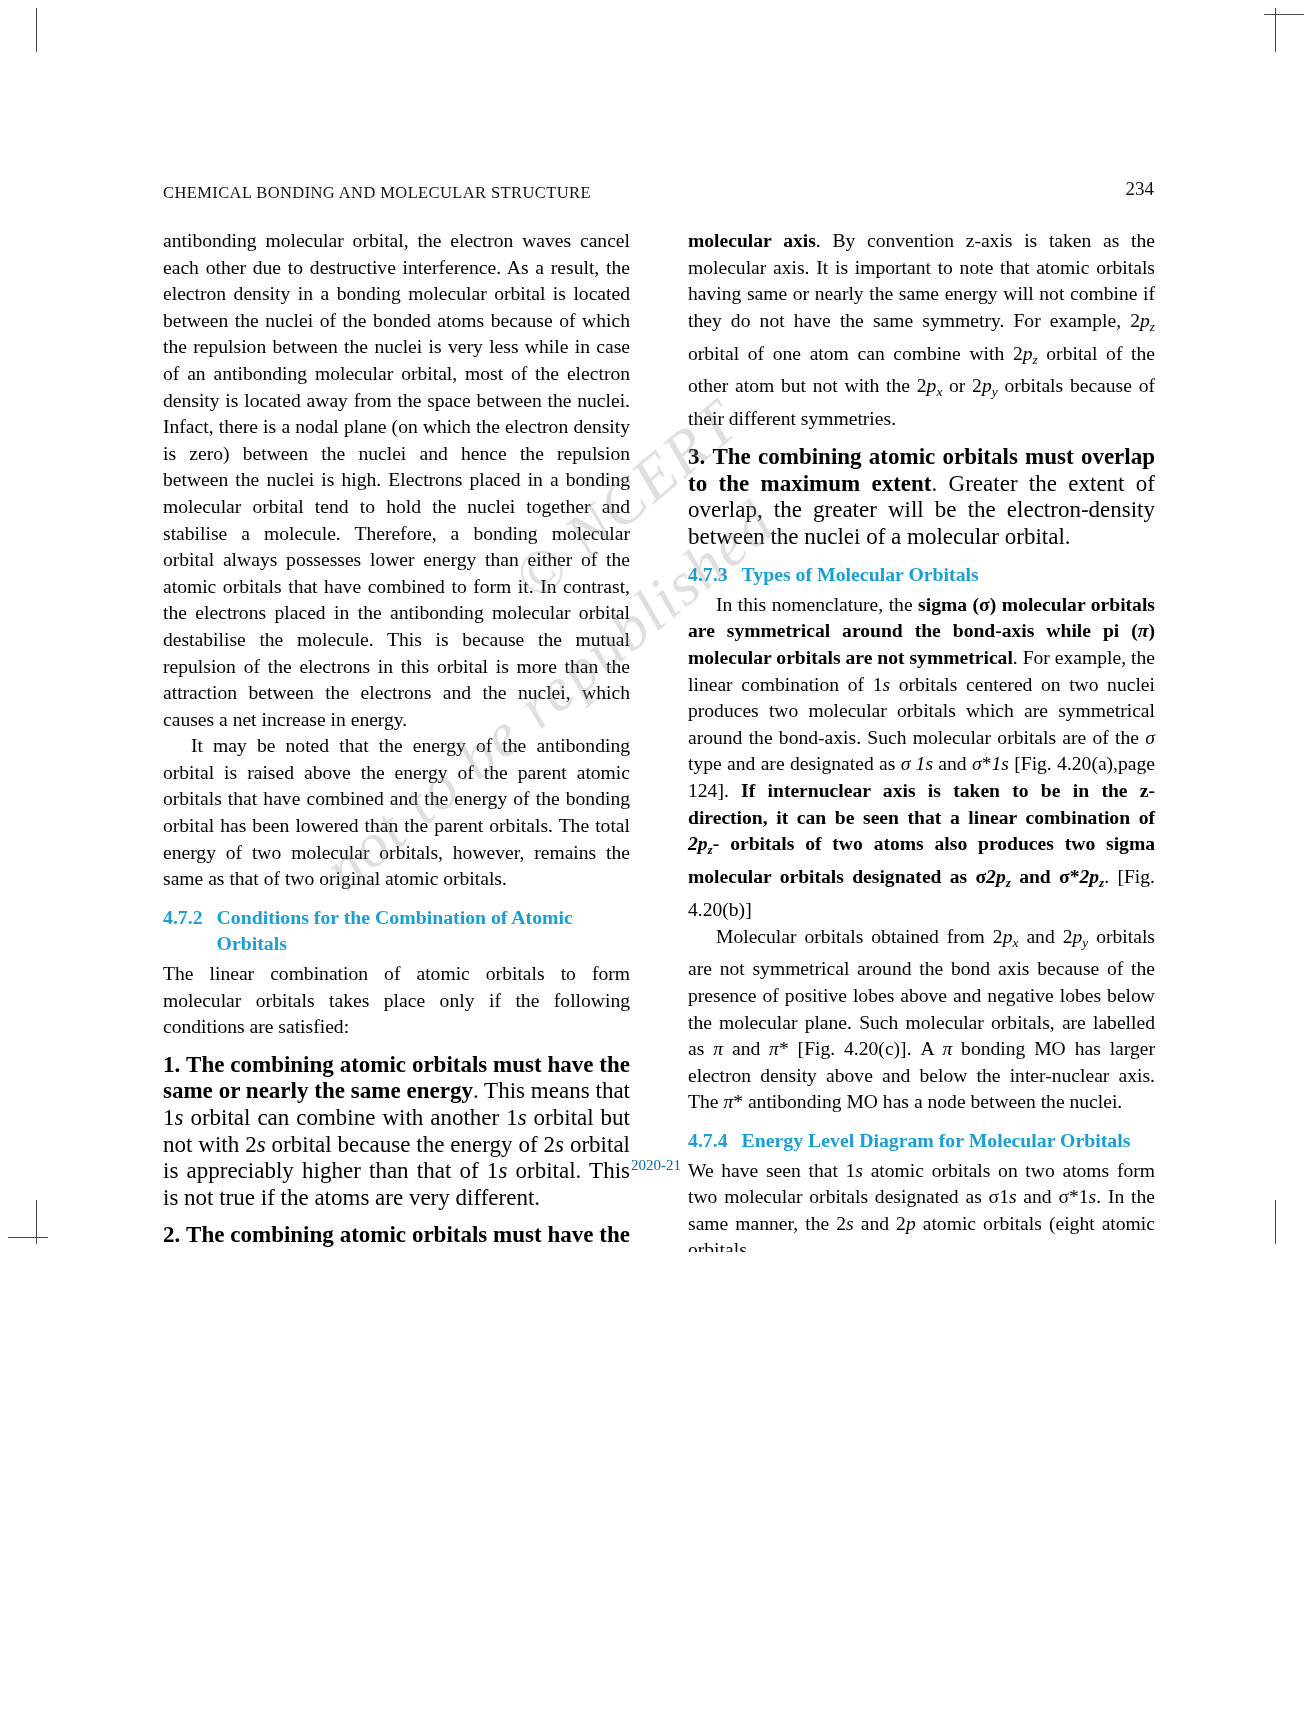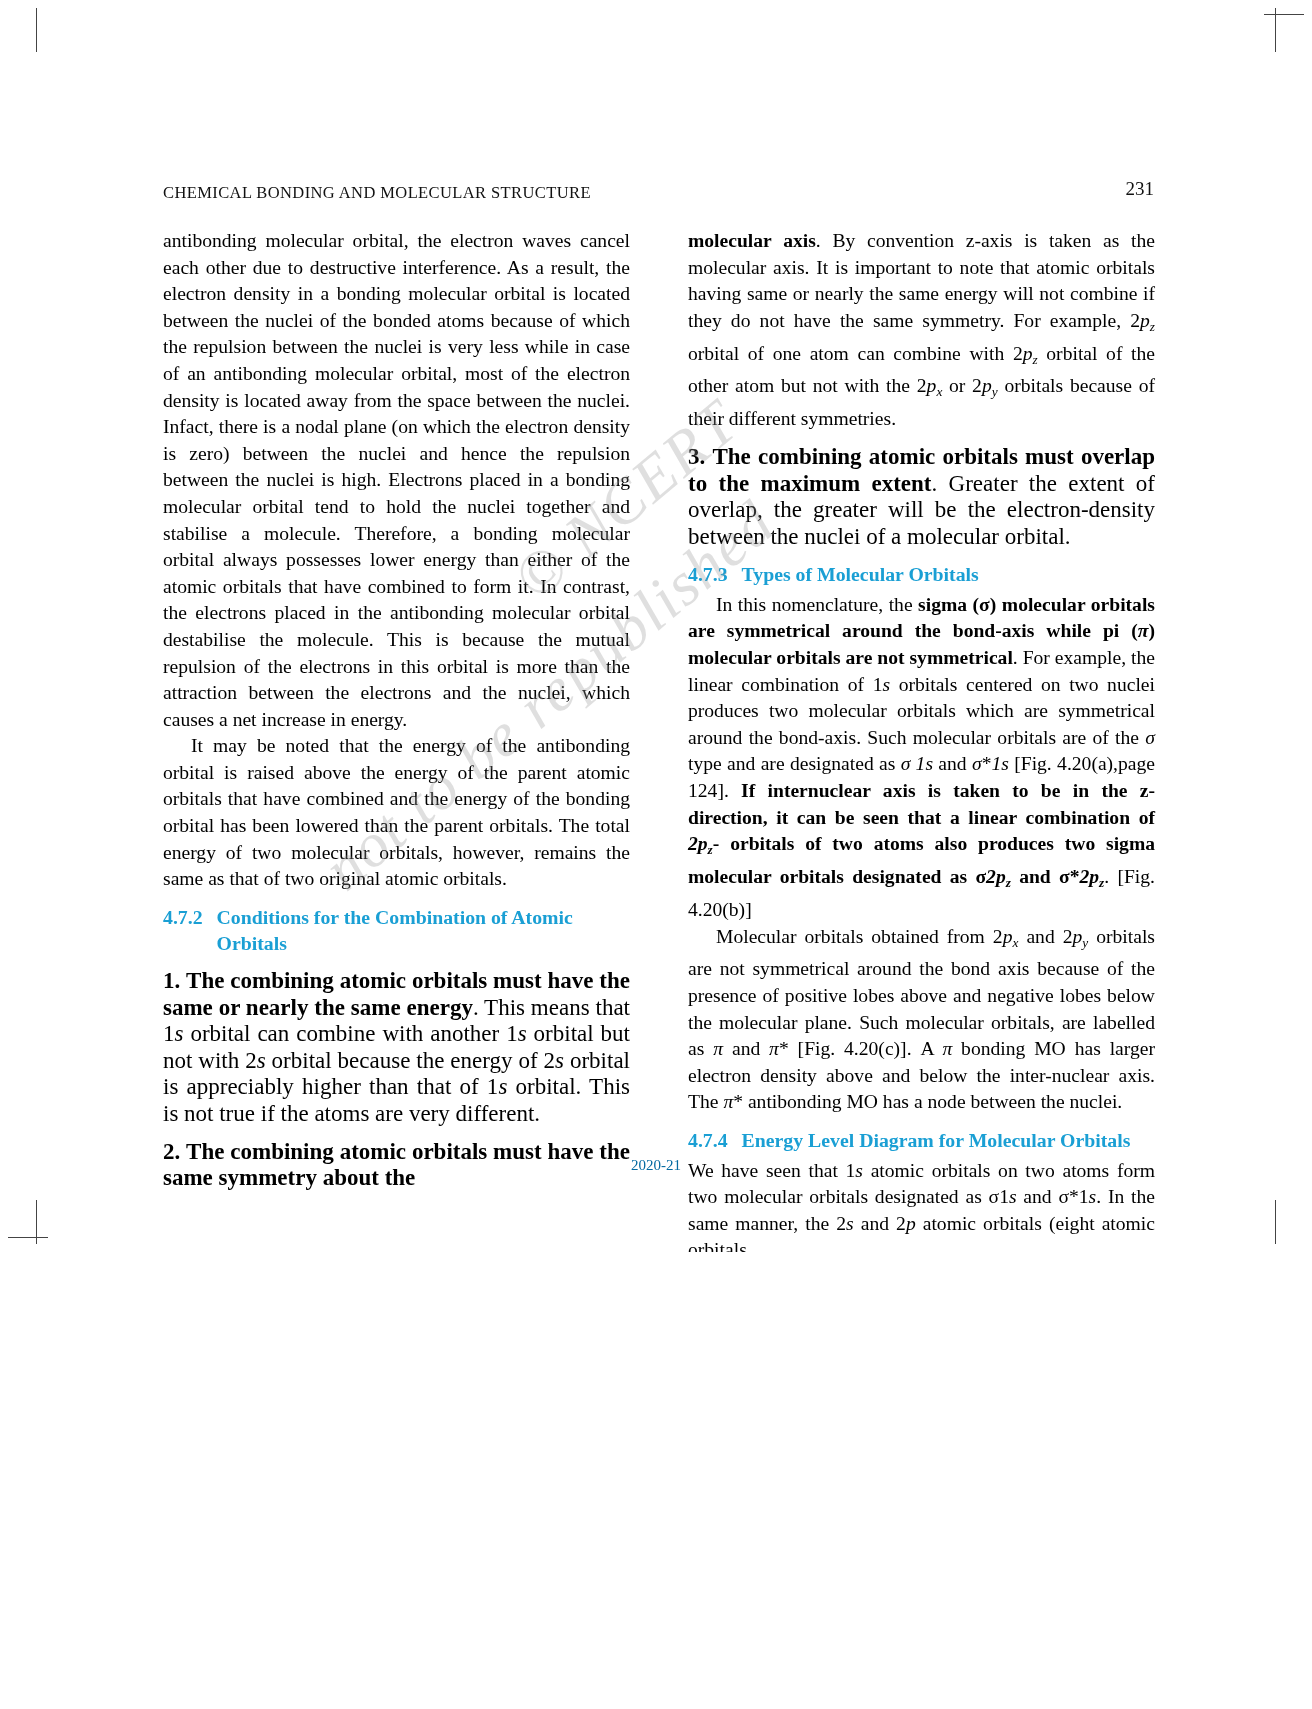--- a/index.html
+++ b/index.html
@@ -148,40 +148,41 @@
 <div class="page">
 
   <div class="cropmark cm-tl-v"></div>
   <div class="cropmark cm-tr-v"></div>
   <div class="cropmark cm-tr-h"></div>
   <div class="cropmark cm-bl-v"></div>
   <div class="cropmark cm-bl-h"></div>
   <div class="cropmark cm-br-v"></div>
 
   <div class="runhead">CHEMICAL BONDING AND MOLECULAR STRUCTURE</div>
-  <div class="pagenum">231</div>
+  <div class="pagenum">234</div>
 
   <div class="watermark">
     <div class="wm-text wm1">© NCERT</div>
     <div class="wm-text wm2">not to be republished</div>
   </div>
 
   <div class="columns">
 
     <div class="col">
 
       <p>antibonding molecular orbital, the electron waves cancel each other due to destructive interference. As a result, the electron density in a bonding molecular orbital is located between the nuclei of the bonded atoms because of which the repulsion between the nuclei is very less while in case of an antibonding molecular orbital, most of the electron density is located away from the space between the nuclei. Infact, there is a nodal plane (on which the electron density is zero) between the nuclei and hence the repulsion between the nuclei is high. Electrons placed in a bonding molecular orbital tend to hold the nuclei together and stabilise a molecule. Therefore, a bonding molecular orbital always possesses lower energy than either of the atomic orbitals that have combined to form it. In contrast, the electrons placed in the antibonding molecular orbital destabilise the molecule. This is because the mutual repulsion of the electrons in this orbital is more than the attraction between the electrons and the nuclei, which causes a net increase in energy.</p>
 
       <p class="indent">It may be noted that the energy of the antibonding orbital is raised above the energy of the parent atomic orbitals that have combined and the energy of the bonding orbital has been lowered than the parent orbitals. The total energy of two molecular orbitals, however, remains the same as that of two original atomic orbitals.</p>
 
       <div class="heading">
         <span class="num">4.7.2</span>
         <span class="txt">Conditions for the Combination of Atomic Orbitals</span>
       </div>
 
+      <p>The linear combination of atomic orbitals to form molecular orbitals takes place only if the following conditions are satisfied:</p>
 
       <div class="numitem">
         <span class="lead">1.</span>
         <span class="lead">The combining atomic orbitals must have the same or nearly the same energy</span><span>. This means that 1<i>s</i> orbital can combine with another 1<i>s</i> orbital but not with 2<i>s</i> orbital because the energy of 2<i>s</i> orbital is appreciably higher than that of 1<i>s</i> orbital. This is not true if the atoms are very different.</span>
       </div>
 
       <div class="numitem">
         <span class="lead">2.</span>
         <span class="lead">The combining atomic orbitals must have the same symmetry about the</span>
       </div>

